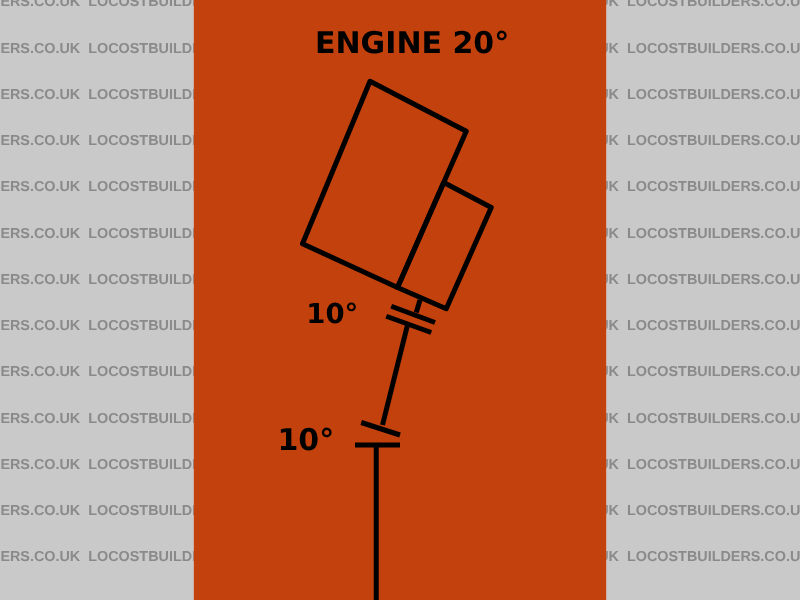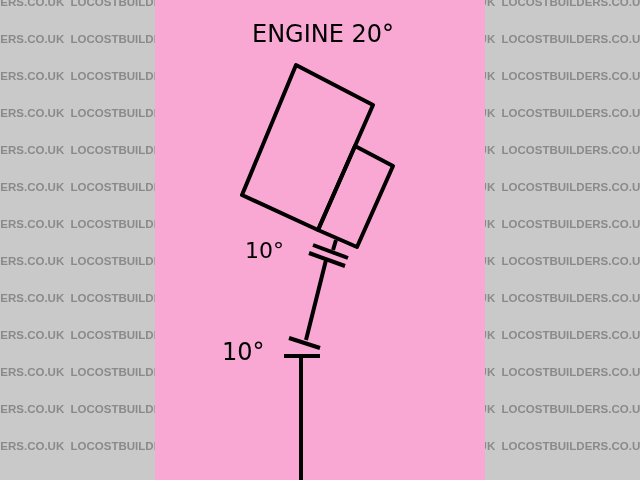--- a/index.html
+++ b/index.html
@@ -2,21 +2,21 @@
 <html><head>
 <meta charset="utf-8">
 <style>
   html,body{margin:0;padding:0;}
   body{width:640px;height:480px;overflow:hidden;background:#fff;position:relative;font-family:"Liberation Sans",sans-serif;}
   .wm{position:absolute;top:0;height:480px;background:#c9c9c9;overflow:hidden;}
   .wm-left{left:0;width:155px;}
   .wm-right{left:485px;width:155px;}
   .wm-row{position:absolute;left:0;white-space:nowrap;font-weight:bold;font-size:11.5px;color:#8a8a8a;letter-spacing:0px;height:37px;}
   .wm-row .txt{display:block;line-height:12px;}
-  .canvas{position:absolute;left:155px;top:0;width:330px;height:480px;background:#f9a8d4;}
+  .canvas{position:absolute;left:155px;top:0;width:330px;height:480px;background:#c2410c;font-weight:bold;}
   svg{position:absolute;left:0;top:0;}
   .hand{font-family:"DejaVu Sans",sans-serif;fill:#000;}
 </style>
 </head>
 <body>
 
 <div class="wm wm-left" id="wmL">
     <div class="wm-row" style="top: -4px; left: -8px;">
       <span class="txt">DERS.CO.UK&nbsp; LOCOSTBUILDERS.CO.UK</span>
     </div>

